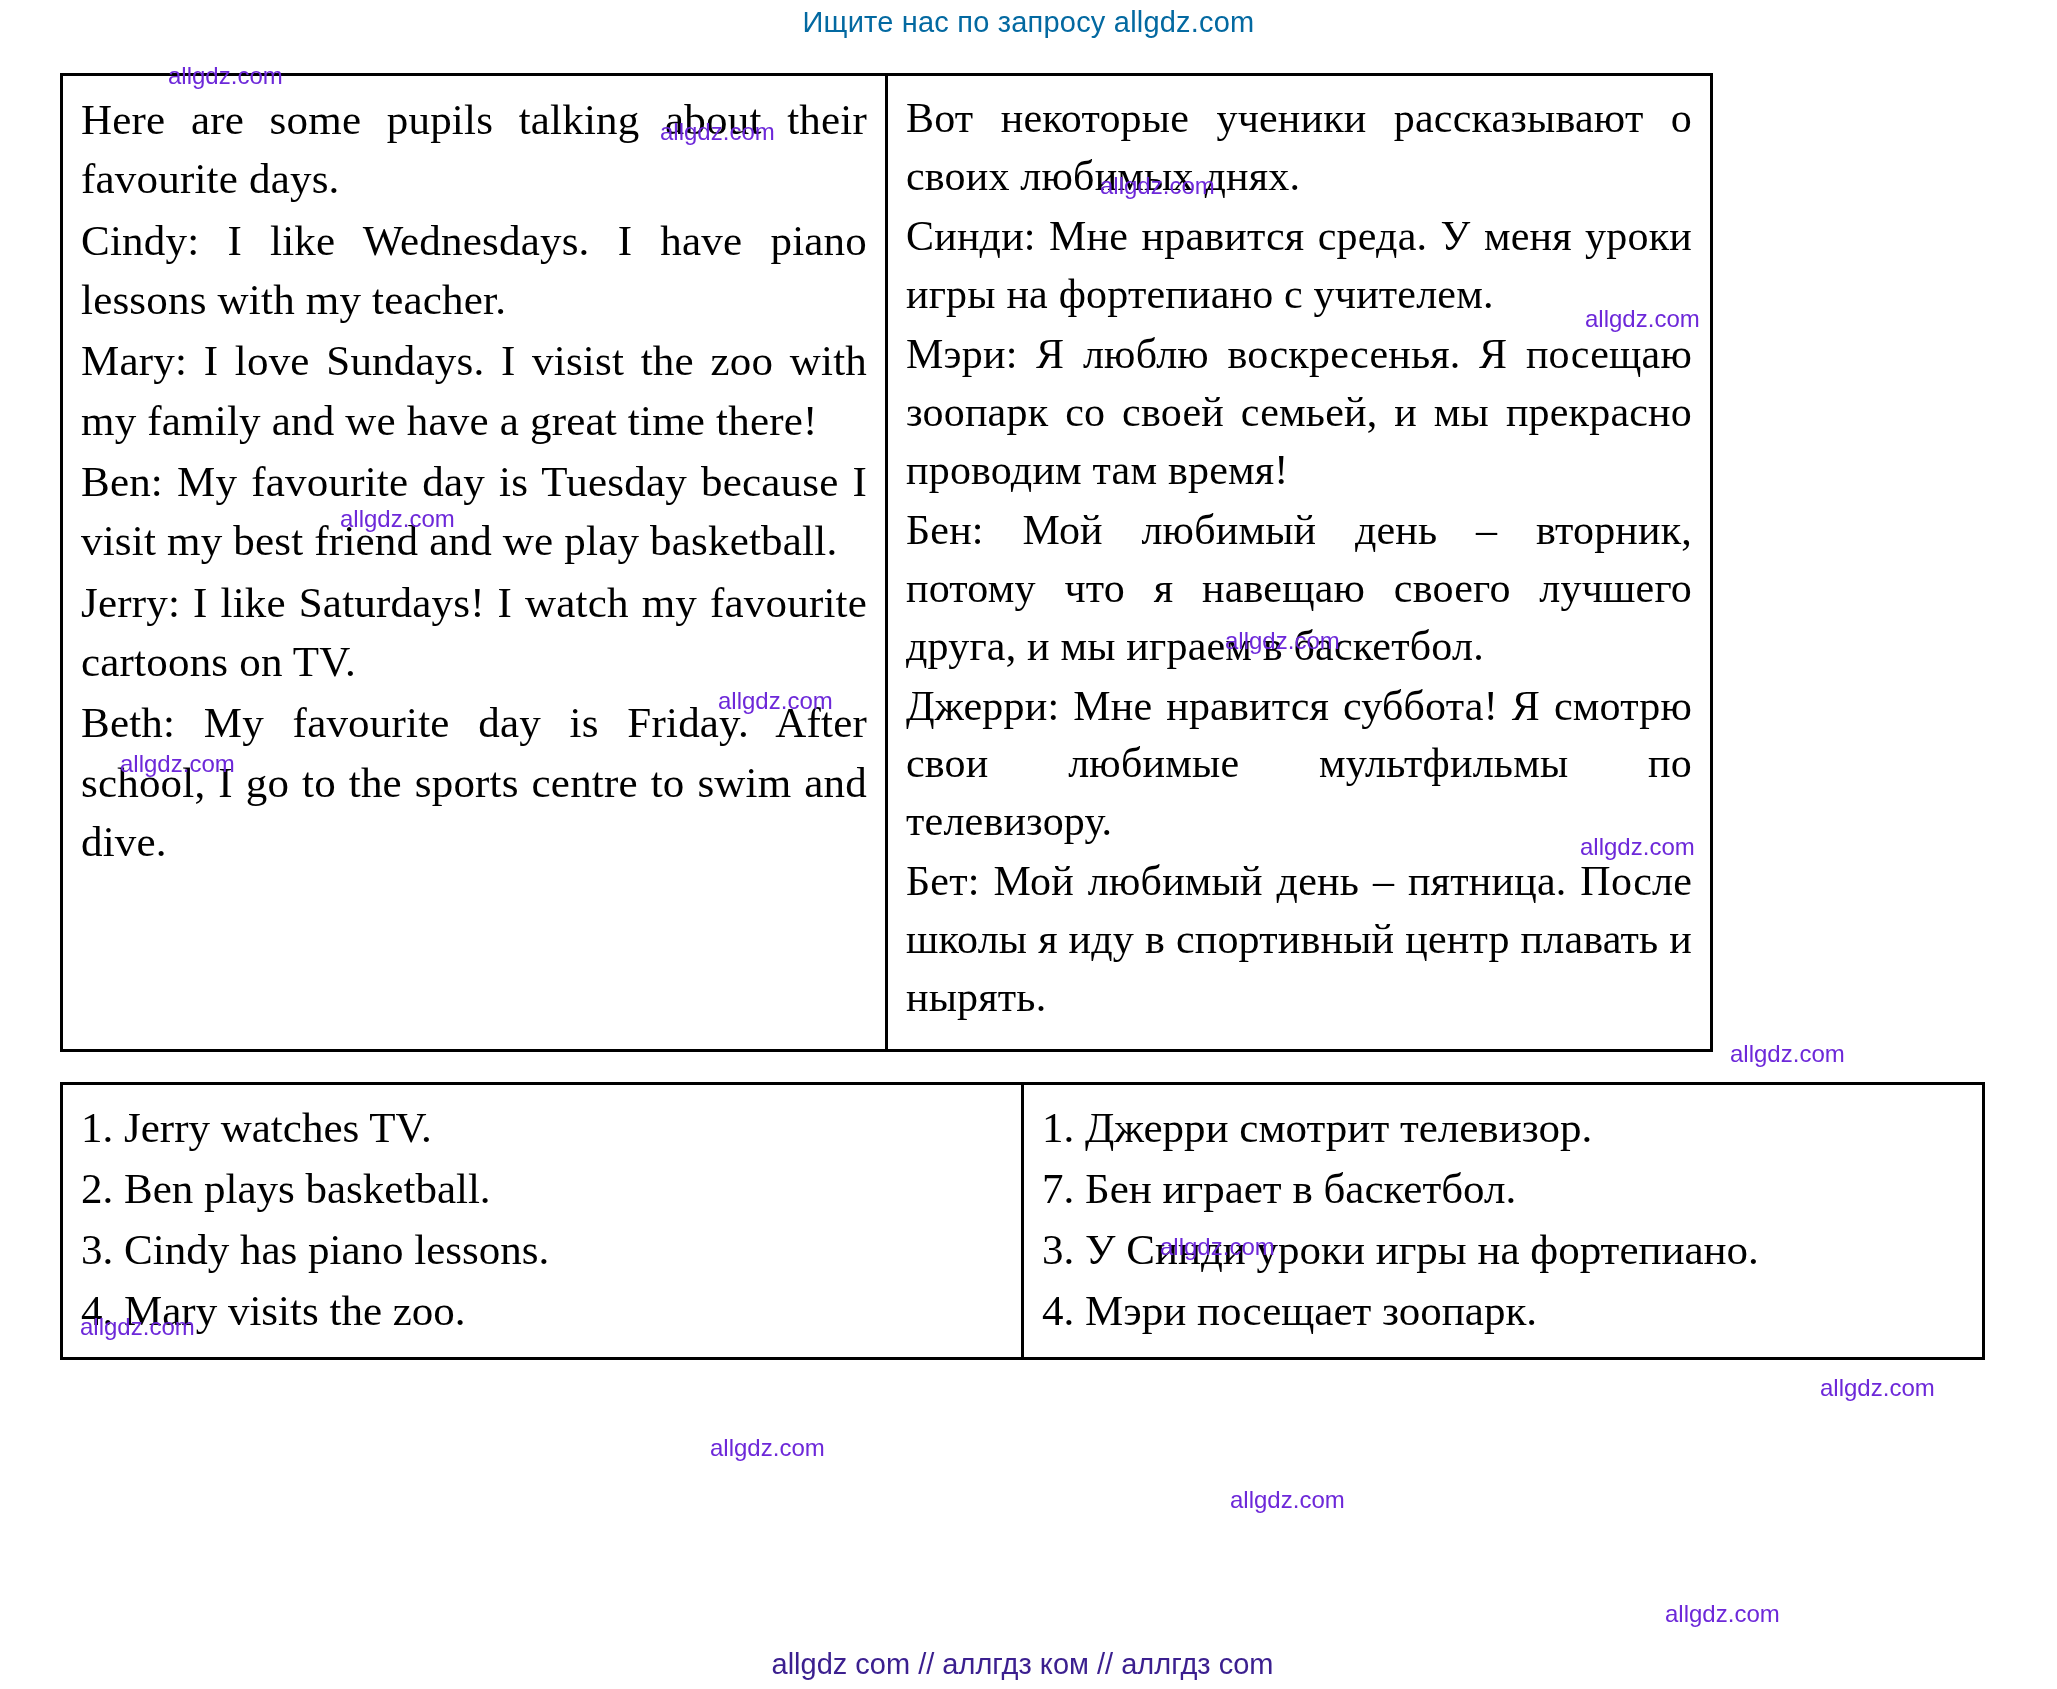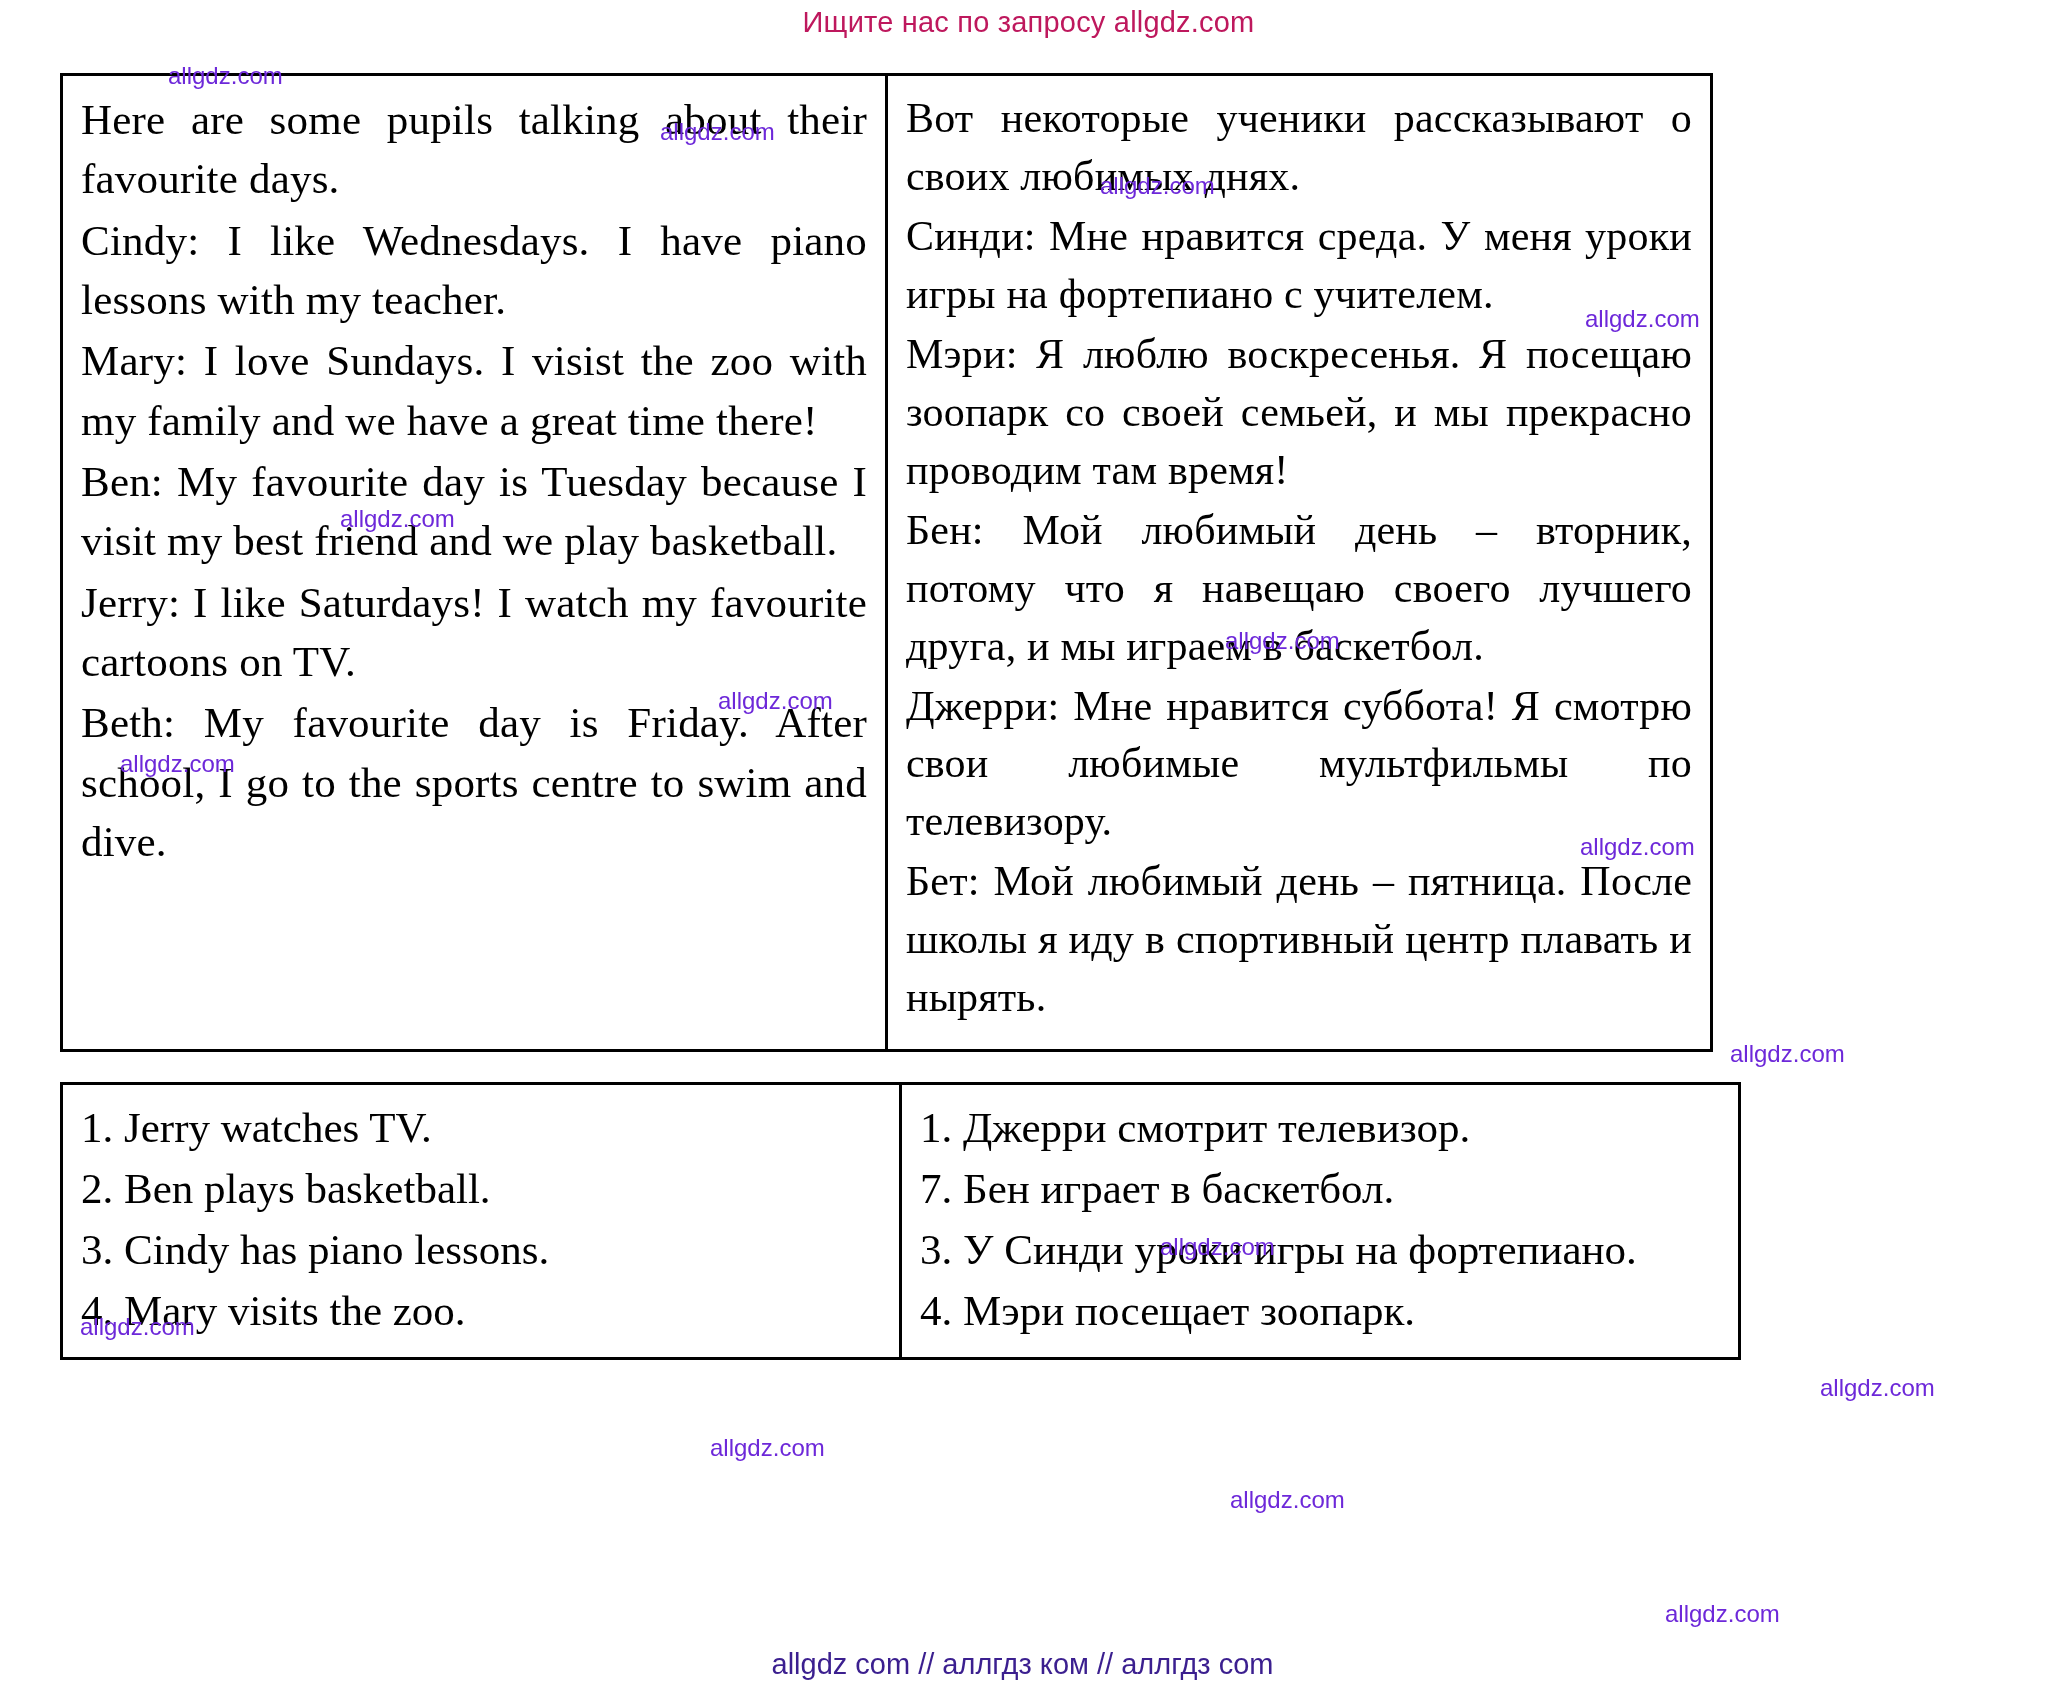--- a/index.html
+++ b/index.html
@@ -16,21 +16,21 @@
     overflow: hidden;
   }
   .page {
     position: relative;
     width: 2057px;
     height: 1689px;
     box-sizing: border-box;
   }
   .top-banner {
     text-align: center;
-    color: #be185d;
+    color: #0369a1;
     font-family: "Liberation Sans", sans-serif;
     font-size: 29px;
     padding-top: 6px;
     letter-spacing: 0.2px;
   }
   .heading {
     margin-left: 88px;
     margin-top: 34px;
     font-family: "Liberation Serif", serif;
     font-weight: bold;
@@ -62,21 +62,21 @@
     margin: 0;
     letter-spacing: 0.2px;
   }
   .para + .para { margin-top: 2px; }
   .para.ru { font-size: 42px; }
 
   .answers-table {
     margin: 30px 60px 0 60px;
     border: 3px solid #000;
     border-collapse: collapse;
-    width: 1681px;
+    width: 1925px;
     table-layout: fixed;
     padding-left: 8px;
   }
   .answers-table td {
     border: 3px solid #000;
     vertical-align: top;
     padding: 12px 18px 16px 18px;
   }
   .ans-line {
     font-size: 43px;

